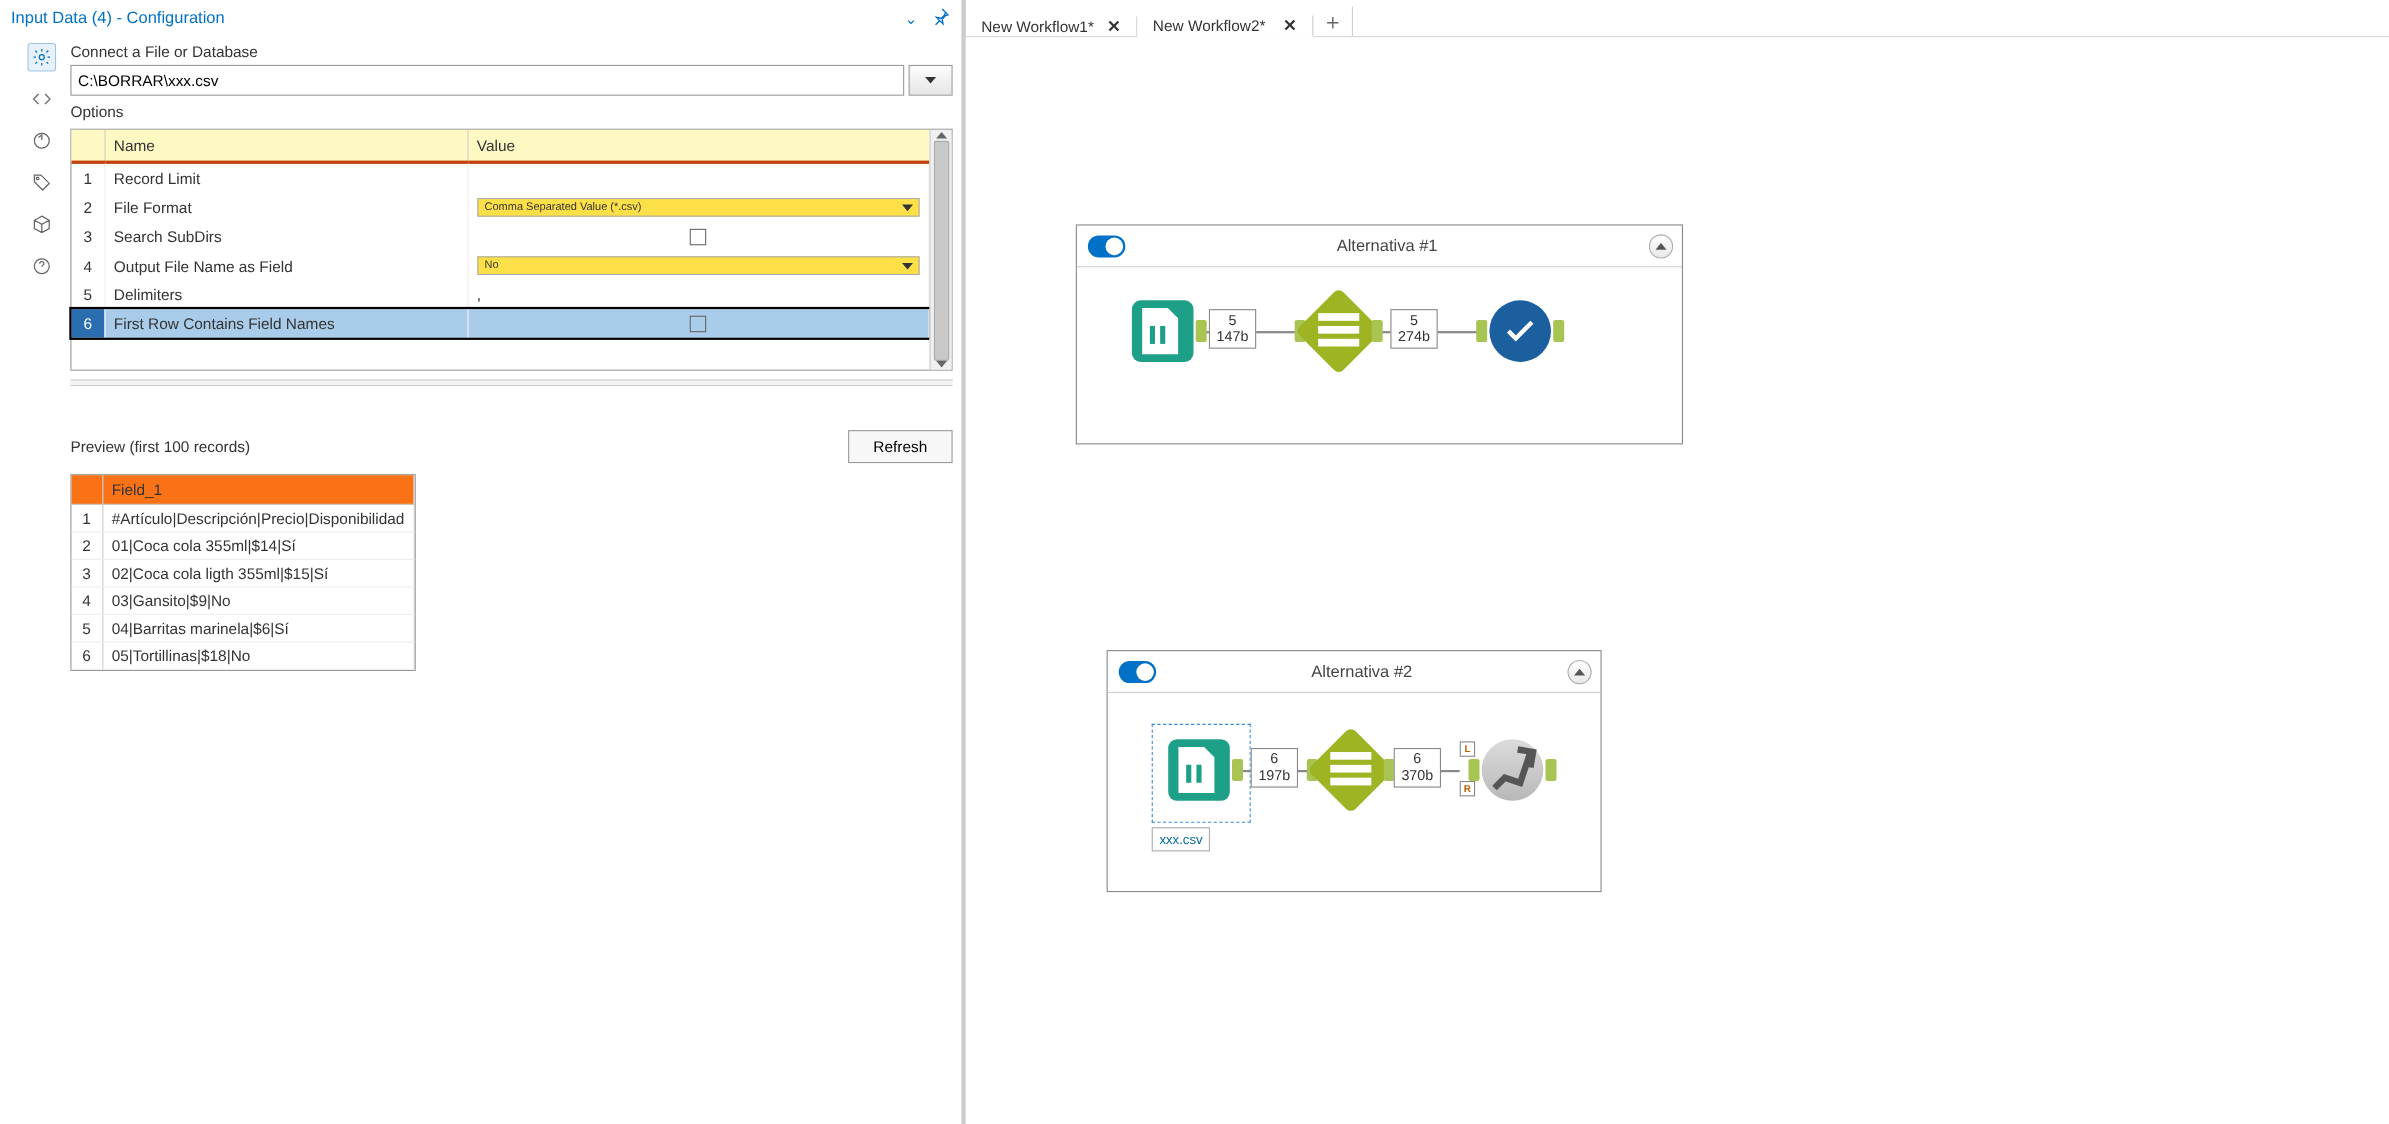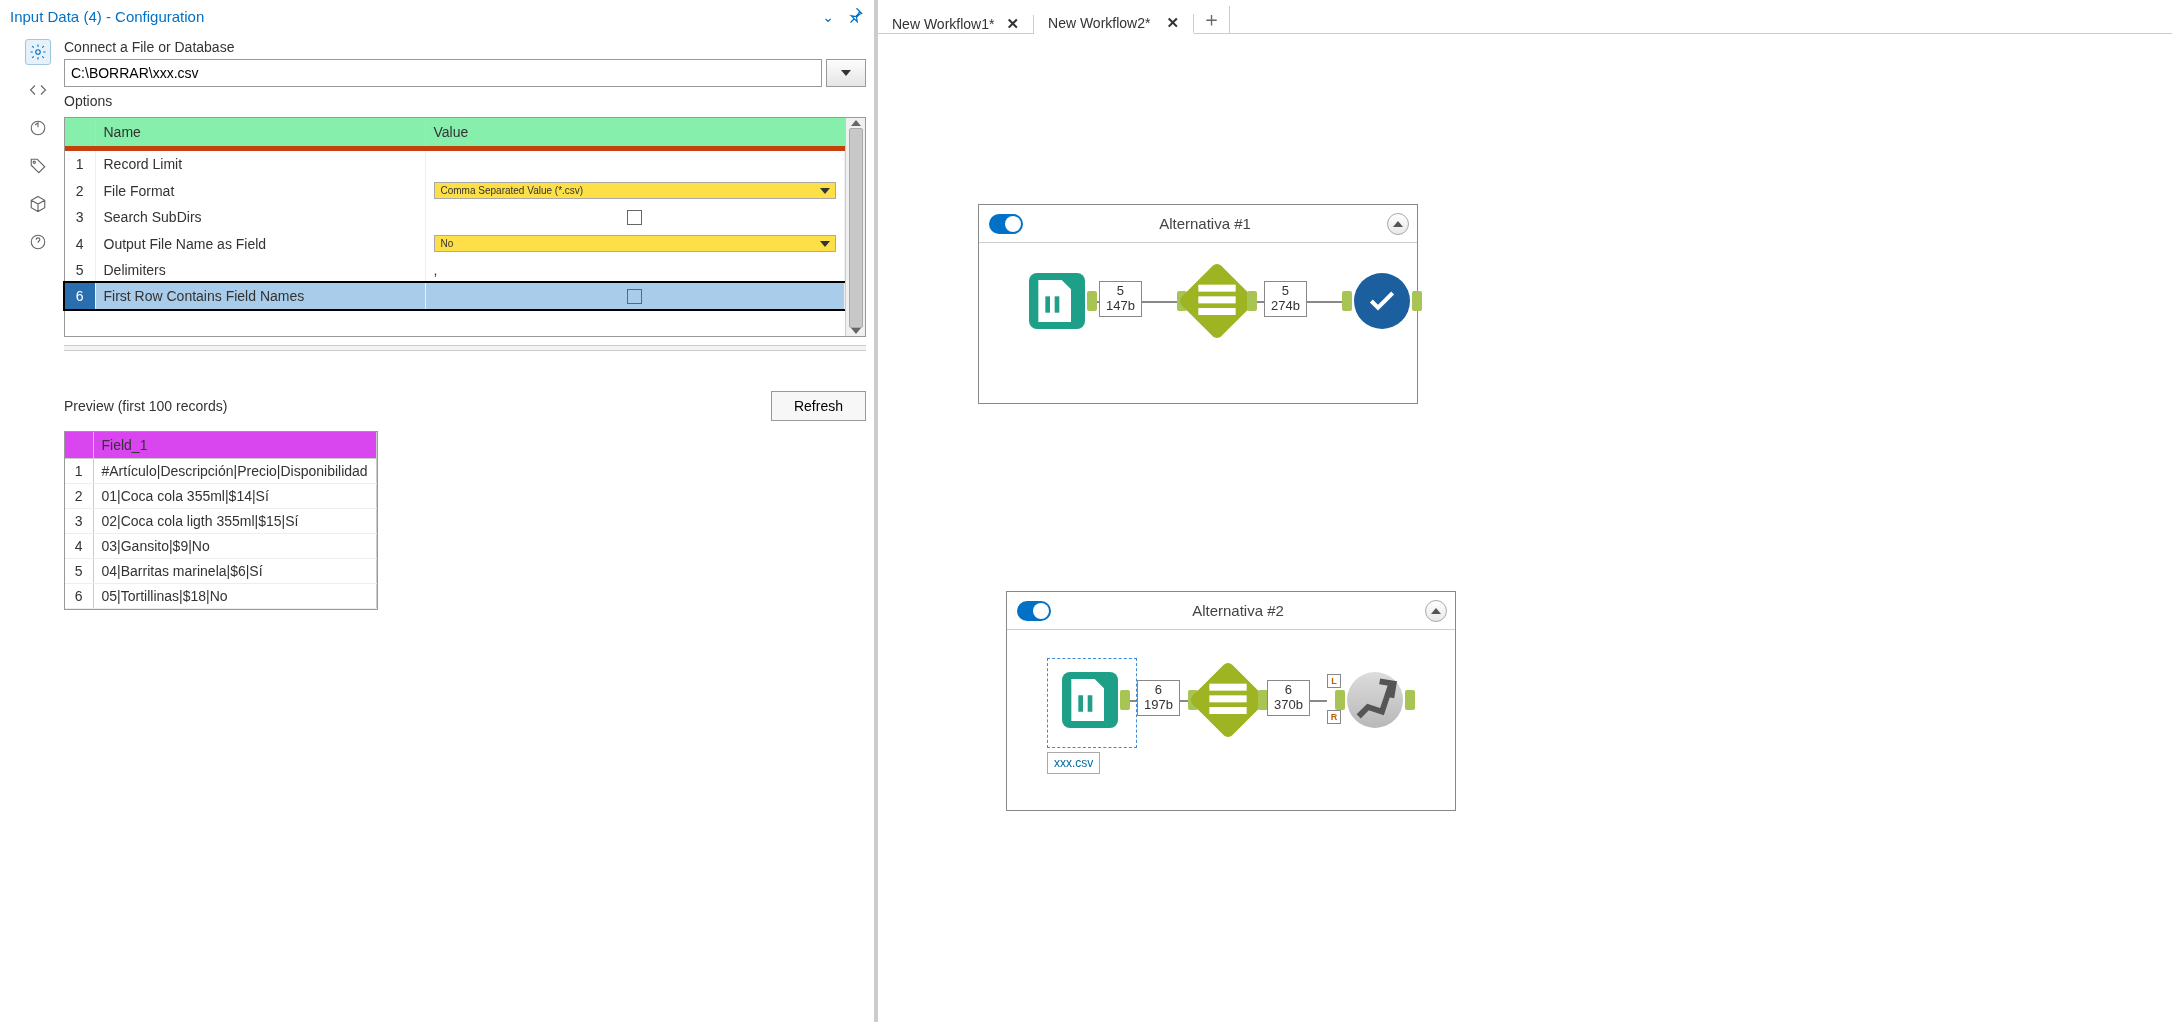--- a/index.html
+++ b/index.html
@@ -24,21 +24,21 @@
   .config-area { flex:1; padding:0 8px 8px 8px; display:flex; flex-direction:column; overflow:hidden;}
   .label { font-size:14px; padding:6px 0 4px 0;}
   .file-row { display:flex; gap:4px; }
   .file-input { flex:1; border:1px solid #999; padding:4px 6px; font-size:14px; height:28px; }
   .file-dd { width:40px; height:28px; background:linear-gradient(#fdfdfd,#e5e5e5); border:1px solid #999; display:flex; align-items:center; justify-content:center; }
   .tri-down { width:0;height:0;border-left:5px solid transparent;border-right:5px solid transparent;border-top:6px solid #333;}
   
   .options-box { border:1px solid #999; margin-top:4px; display:flex; }
   .options-table { flex:1; }
   .options-table table { border-collapse:collapse; width:100%; }
-  .options-table th { text-align:left; font-weight:400; background:#86efac; border-bottom:5px solid #c2410c; padding:6px 8px; font-size:14px;}
+  .options-table th { text-align:left; font-weight:400; background:#fef9c3; border-bottom:3px solid #c2410c; padding:6px 8px; font-size:14px;}
   .options-table th.rownum-h { width:30px; border-right:1px solid #ccc;}
   .options-table th.name-h { width:330px; border-right:1px solid #ccc;}
   .options-table td { padding:5px 8px; font-size:14px; border-right:1px solid #eee; }
   .options-table td.rownum { color:#333; text-align:center; width:30px;}
   .options-table tr.sel td { background:#a8cce9; }
   .options-table tr.sel { outline:2px solid #000; }
   .options-table tr.sel td.rownum { background:#2b6eaf; color:#fff; }
   .val-select { background:#fde047; border:1px solid #aaa; padding:2px 18px 2px 6px; appearance:none; width:100%; font-size:10px; position:relative;}
   .val-select-wrap { position:relative; }
   .val-select-wrap .tri-down{ position:absolute; right:6px; top:50%; transform:translateY(-50%); }
@@ -49,21 +49,21 @@
   .scr-dn{border-top:6px solid #666;}
   .scr-thumb{width:14px;height:200px;background:#c8c8c8;border:1px solid #aaa;border-radius:2px;margin-top:2px;}
   
   .divider { height:6px; background:#f3f3f3; border-top:1px solid #ccc; border-bottom:1px solid #ccc; margin:8px 0 4px 0;}
   
   .preview-header { display:flex; justify-content:space-between; align-items:center;margin-top:36px; }
   .refresh-btn { padding:6px 22px; border:1px solid #999; background:#f7f7f7; font-size:14px;}
   
   .preview-table { border:1px solid #999; margin-top:10px; width:fit-content; }
   .preview-table table{border-collapse:collapse;}
-  .preview-table th{ background:#d946ef; font-weight:400; text-align:left; padding:5px 8px; border-bottom:1px solid #ccc; border-right:1px solid #ccc; font-size:14px;}
+  .preview-table th{ background:#f97316; font-weight:400; text-align:left; padding:5px 8px; border-bottom:1px solid #ccc; border-right:1px solid #ccc; font-size:14px;}
   .preview-table th.corner{border-right:1px solid #ccc;width:28px;}
   .preview-table td{ padding:4px 8px; border-right:1px solid #ccc; border-bottom:1px solid #eee; font-size:14px;}
   .preview-table td.rownum{text-align:center;}
   
   
   .right-panel { flex:1; display:flex; flex-direction:column; }
   .tabs { display:flex; align-items:flex-end; height:34px; border-bottom:1px solid #ccc;}
   .tab { display:flex; align-items:center; gap:12px; padding:0 14px; border-right:1px solid #ccc; font-size:14px; color:#333;}
   .tab.active { background:#fff; border-bottom:2px solid #fff; position:relative; top:1px;gap:16px;}
   .tab .close{ font-size:15px; color:#333; font-weight:600;}
@@ -284,21 +284,21 @@
       <div class="tab active">
         <span>New Workflow2*</span>
         <span class="close">✕</span>
       </div>
       <div class="new-tab">
           <span class="plus">＋</span>
         </div>
     </div>
     <div class="canvas">
 
-      <div class="container-box" style="left:100px;top:170px;width:440px;height:200px;">
+      <div class="container-box" style="left:100px;top:170px;width:552px;height:200px;">
         <div class="container-head">
           <div class="toggle"></div>
           <div class="container-title">Alternativa #1</div>
           <div class="collapse-btn">
               <div class="tri-up"></div>
             </div>
         </div>
         <div class="tool-row">
 
           <div class="conn-line" style="left:115px;width:95px;top:58px;"></div>

